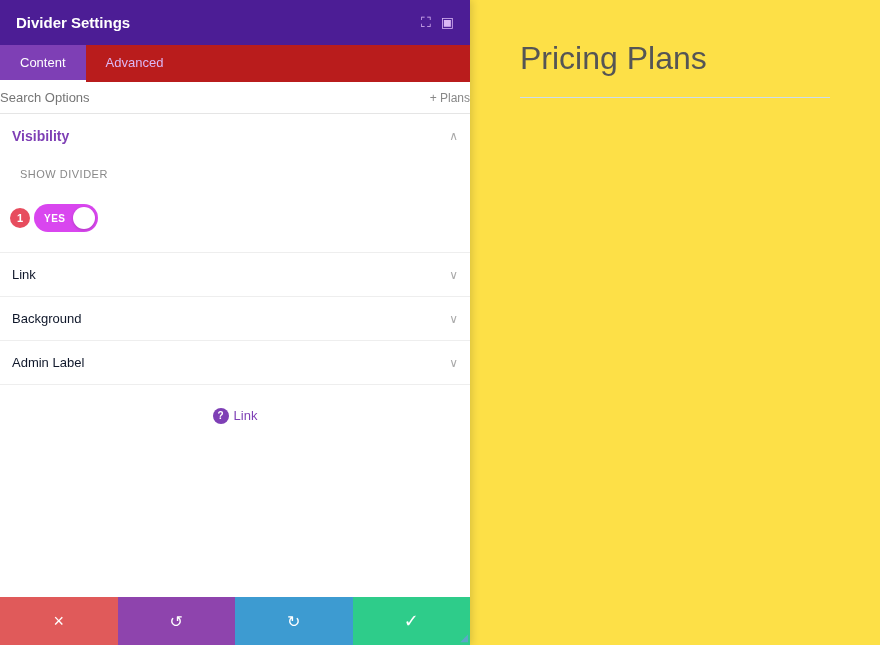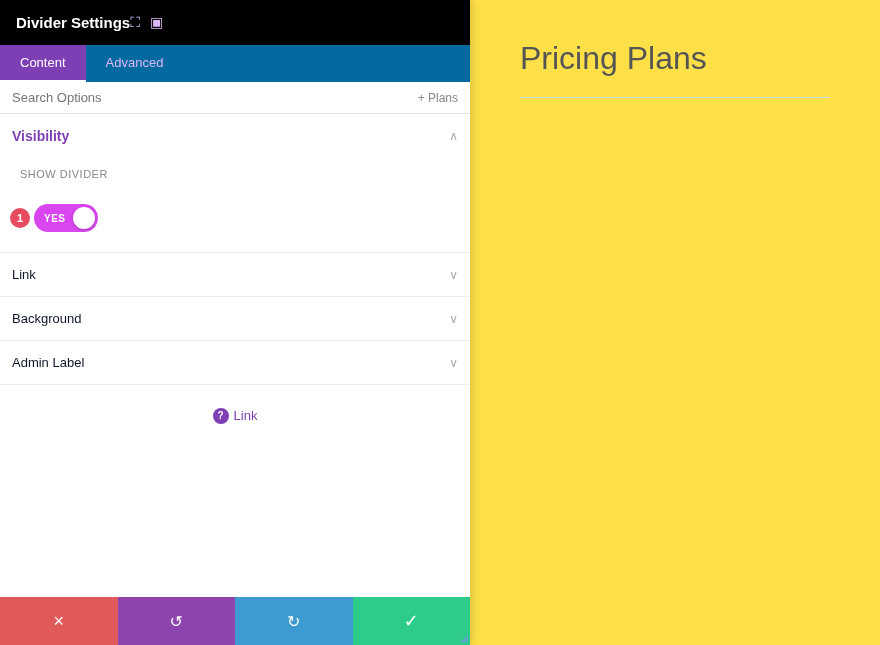--- a/index.html
+++ b/index.html
@@ -17,66 +17,67 @@
       width: 470px;
       height: 645px;
       background: #fff;
       display: flex;
       flex-direction: column;
       box-shadow: 2px 0 8px rgba(0,0,0,0.15);
       position: relative;
     }
 
     .panel-header {
-      background: #000000;
+      background: #4c1d95;
       padding: 14px 16px;
       display: flex;
       align-items: center;
+      justify-content: space-between;
     }
 
     .panel-title {
       color: #fff;
       font-size: 15px;
       font-weight: 600;
     }
 
     .panel-header-icons {
       display: flex;
       gap: 10px;
     }
 
     .header-icon {
       color: #dbb8f5;
       font-size: 14px;
       cursor: pointer;
     }
 
     .tabs {
-      background: #0369a1;
+      background: #b91c1c;
       display: flex;
     }
 
     .tab {
       padding: 10px 20px;
       color: #dbb8f5;
       font-size: 13px;
       cursor: pointer;
       border-bottom: 2px solid transparent;
     }
 
     .tab.active {
       background: #7e3fb5;
       color: #fff;
       border-bottom: 2px solid #fff;
     }
 
     .search-bar {
       display: flex;
       align-items: center;
-      padding: 8px 12px;
+      padding: 8px 0;
       border-bottom: 1px solid #e5e5e5;
     }
 
     .search-input {
       flex: 1;
       border: none;
       outline: none;
       font-size: 13px;
       color: #888;
       background: transparent;

